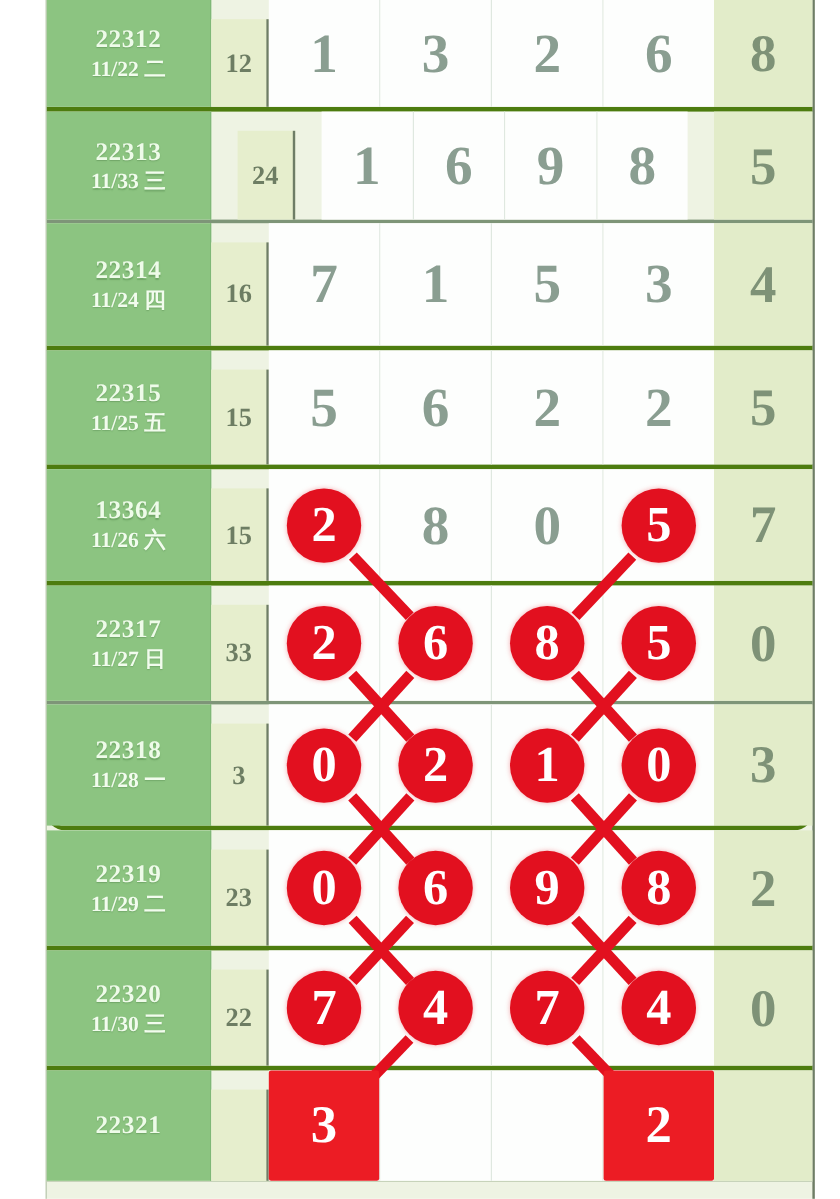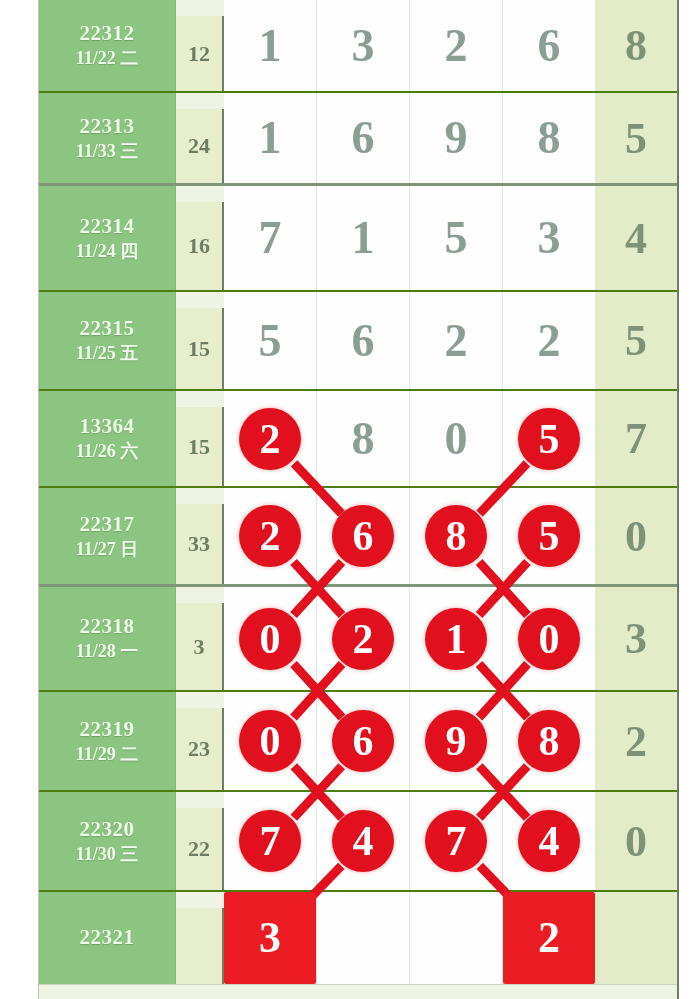--- a/index.html
+++ b/index.html
@@ -23,21 +23,21 @@
     box-sizing:border-box;
     border-left:1px solid #b9c7ae;
     border-right:2px solid #6e7d66;
     background:#eef3e3;
   }
   .row{
     position:relative;
     display:flex;
     width:100%;
     box-sizing:border-box;
-    border-bottom:2px solid #4d7c0f;
+    border-bottom:4px solid #4d7c0f;
   }
   .row.group-end{ border-bottom:3px solid #7e9578; }
   .row.last{ border-bottom:1px solid #c7d3ba; }
 
   
   .c-period{
     width:137px;flex:0 0 137px;
     background:#8cc481;
     display:flex;flex-direction:column;
     align-items:center;justify-content:center;
@@ -174,21 +174,21 @@
             </div>
             <div class="cell">
               <span class="num">2</span>
             </div>
             <div class="cell">
               <span class="num">6</span>
             </div>
           </div>
           <div class="c-tail">8</div>
         </div>
-        <div class="row group-end" style="height: 93px;">
+        <div class="row group-end" style="height: 93px; gap: 22px;">
           <div class="c-period">
             <div class="p-no">22313</div>
             <div class="p-date">11/33 三</div>
           </div>
           <div class="c-sum">24</div>
           <div class="c-grid">
             <div class="cell">
               <span class="num">1</span>
             </div>
             <div class="cell">
@@ -284,21 +284,21 @@
             </div>
             <div class="cell marked">
               <span class="num">8</span>
             </div>
             <div class="cell marked">
               <span class="num">5</span>
             </div>
           </div>
           <div class="c-tail">0</div>
         </div>
-        <div class="row" style="height: 105px;">
+        <div class="row" style="height: 105px; border-radius: 15px;">
           <div class="c-period">
             <div class="p-no">22318</div>
             <div class="p-date">11/28 一</div>
           </div>
           <div class="c-sum">3</div>
           <div class="c-grid">
             <div class="cell marked">
               <span class="num">0</span>
             </div>
             <div class="cell marked">

